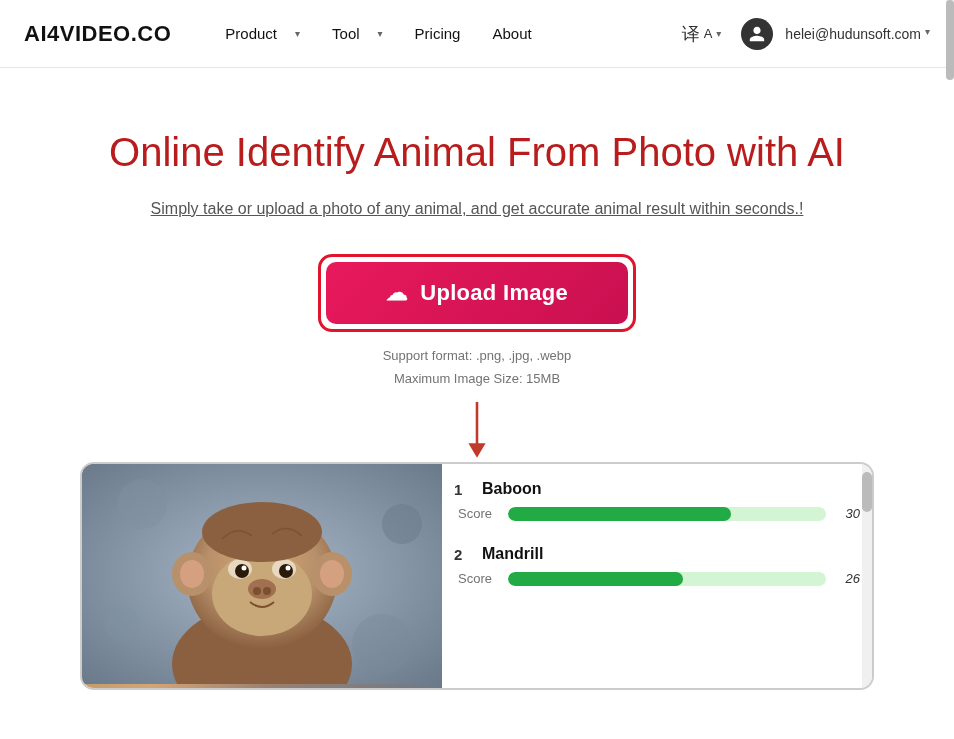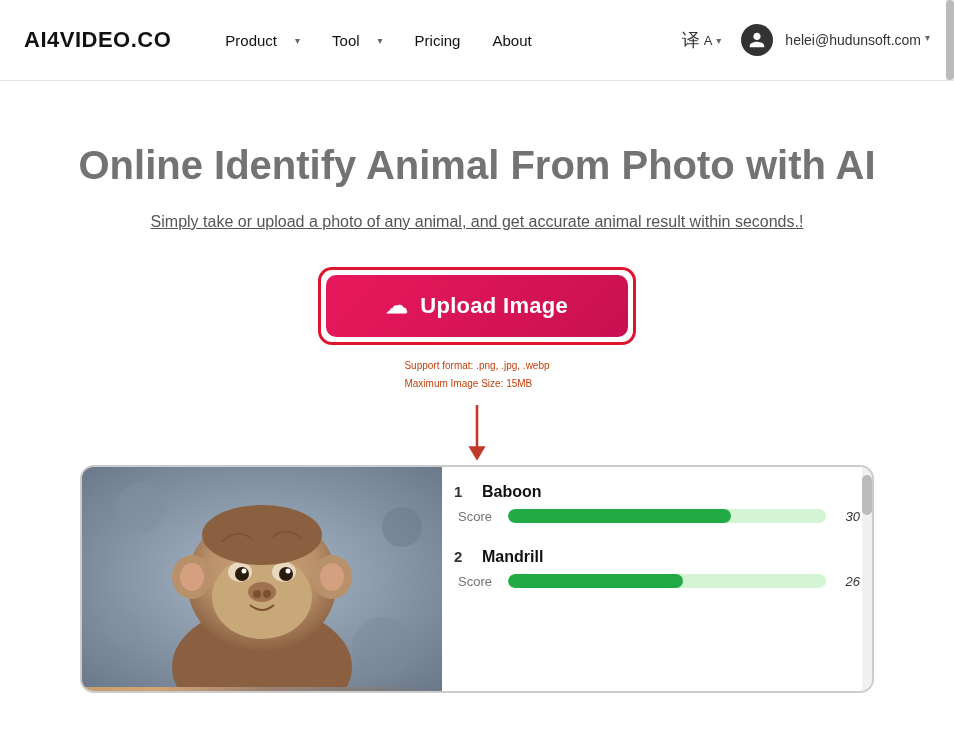--- a/index.html
+++ b/index.html
@@ -3,21 +3,21 @@
   <meta charset="utf-8">
   <style>
     * { margin: 0; padding: 0; box-sizing: border-box; }
     body { font-family: -apple-system, BlinkMacSystemFont, 'Segoe UI', sans-serif; background: #fff; color: #111; width: 954px; overflow-x: hidden; }
 
     
     .navbar {
       display: flex;
       align-items: center;
       padding: 0 24px;
-      height: 81px;
+      height: 68px;
       border-bottom: 1px solid #e5e5e5;
       position: relative;
     }
     .navbar-logo {
       font-weight: 900;
       font-size: 22px;
       letter-spacing: 0.5px;
       color: #111;
       margin-right: 40px;
     }
@@ -93,22 +93,22 @@
       top: 0;
     }
 
     
     .hero {
       text-align: center;
       padding: 60px 40px 20px;
     }
     .hero-title {
       font-size: 40px;
-      font-weight: 700;
-      color: #737373;
+      font-weight: 400;
+      color: #b91c1c;
       margin-bottom: 20px;
       line-height: 1.2;
     }
     .hero-subtitle {
       font-size: 16px;
       color: #555;
       margin-bottom: 32px;
       line-height: 1.6;
       text-decoration: underline;
     }
@@ -137,23 +137,23 @@
       cursor: pointer;
       display: flex;
       align-items: center;
       gap: 12px;
       letter-spacing: 0.3px;
     }
     .upload-cloud-icon {
       font-size: 22px;
     }
     .upload-info {
-      font-size: 10px;
-      color: #c2410c;
-      text-align: left;
+      font-size: 13px;
+      color: #737373;
+      text-align: center;
       line-height: 1.8;
     }
 
     
     .arrow-down {
       display: flex;
       justify-content: center;
       margin: 8px 0 -20px;
     }
     .arrow-down svg {

